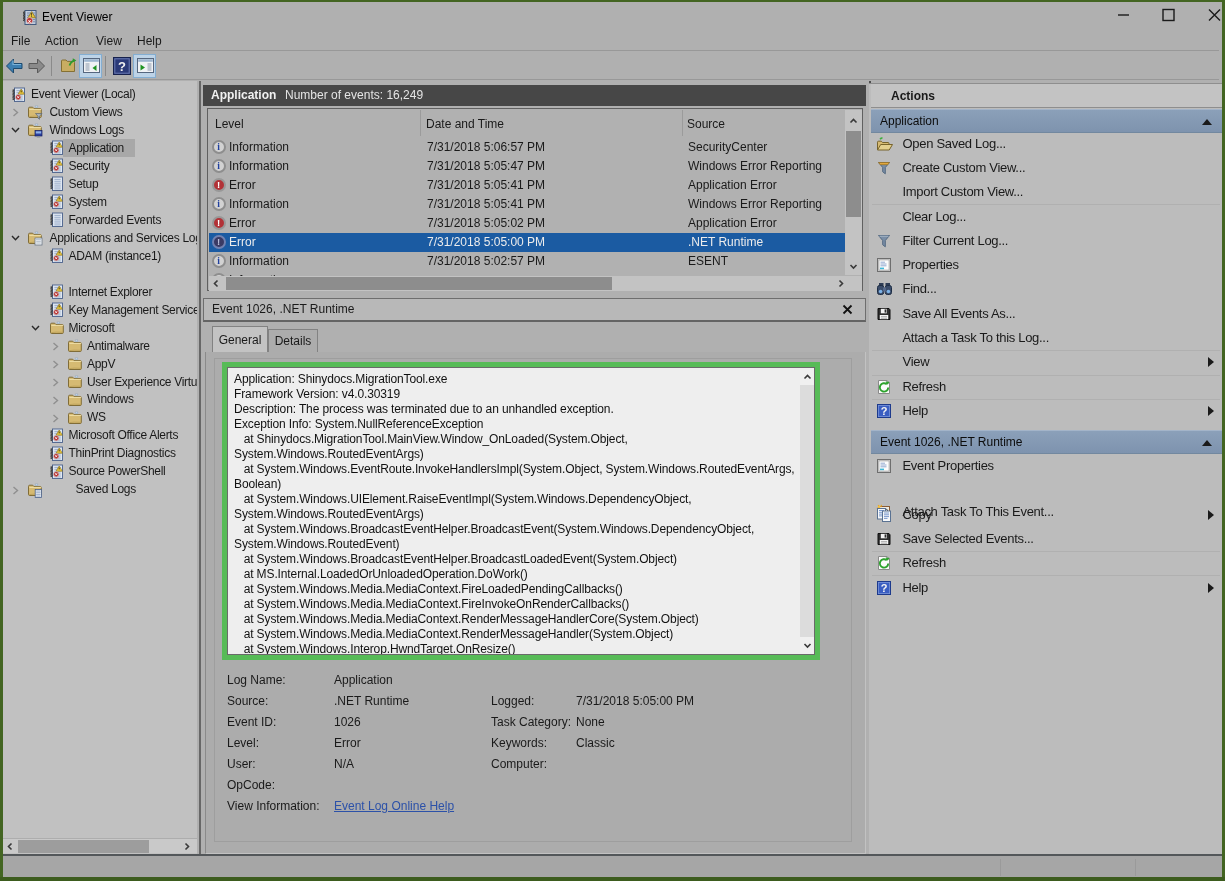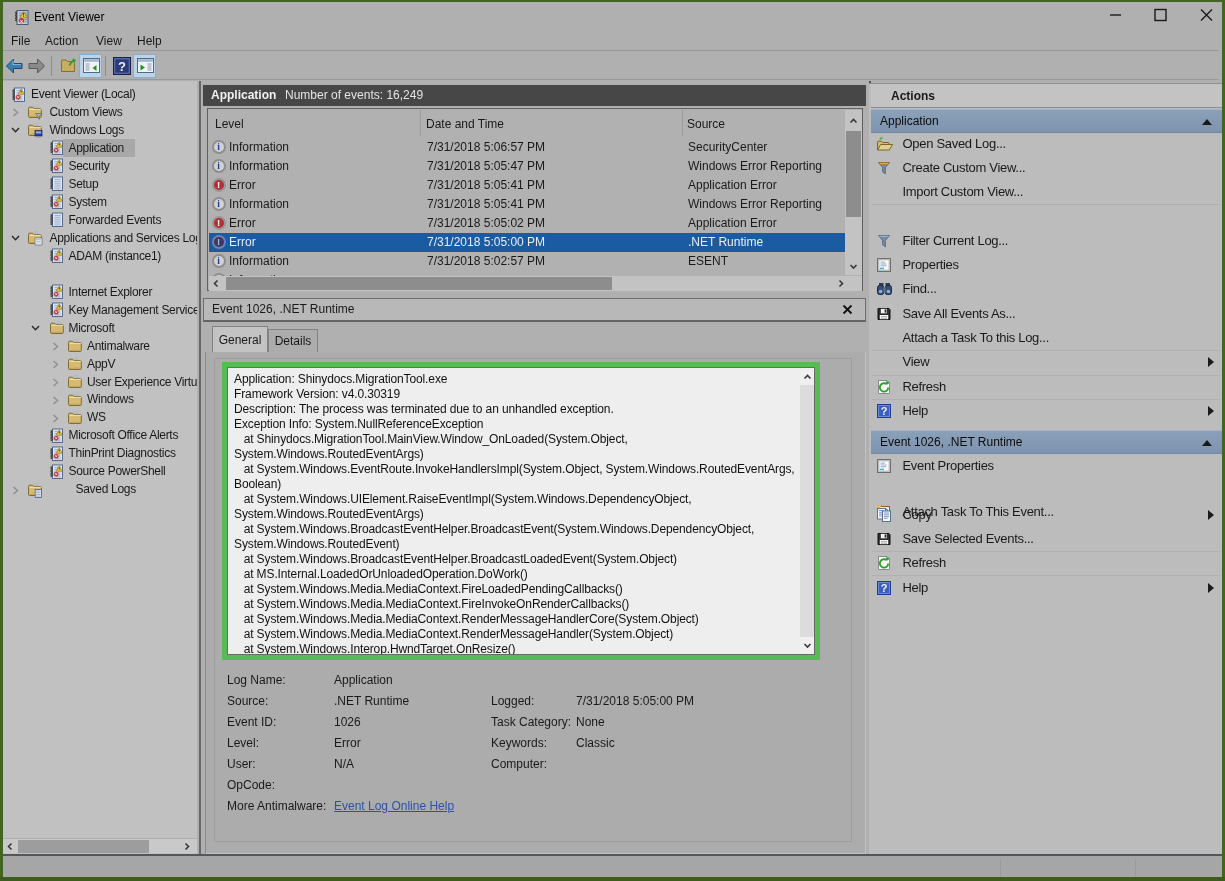--- a/index.html
+++ b/index.html
@@ -2,21 +2,21 @@
 <html><head>
 <meta charset="utf-8">
 <style>
   * { margin:0; padding:0; box-sizing:border-box; }
   html,body { width:1225px; height:881px; overflow:hidden; }
   body { font-family:"Liberation Sans", sans-serif; font-size:12px; color:#1a1a1a; }
   #win { position:absolute; left:0; top:0; width:1225px; height:881px; background:#b0b0b0; }
   .gbord { position:absolute; background:#436522; z-index:50; }
   .abs { position:absolute; }
   
-  #titlebar { left:4px; top:2px; width:968px; height:28px; }
+  #titlebar { left:12px; top:2px; width:968px; height:28px; }
   #title-ico { left:10px; top:8px; }
   #title-txt { left:30px; top:7.5px; font-size:12px; color:#000; }
   .winbtn { top:5px; width:30px; height:16px; color:#1a1a1a; }
   
   #menubar { left:0; top:30px; width:1219px; height:21px; border-bottom:1px solid #989898; }
   .menu-item { position:absolute; top:4px; font-size:12px; }
   
   #toolbar { left:0; top:52px; width:1219px; height:28px; border-bottom:1px solid #989898; }
   .tsep { position:absolute; top:4px; width:1px; height:20px; background:#8a8a8a; }
   .tbox { position:absolute; top:2px; width:23px; height:24px; border:1px solid #84aed2; background:#bdd3e7; }
@@ -562,20 +562,23 @@
         <span class="ico"><svg width="16" height="16" viewBox="0 0 16 16">
             <path d="M2.5 2.5 h11 l-4.2 5 v6.3 l-2.6 -2 v-4.3 z" fill="#7a8ea6" stroke="#4c627c" stroke-width="0.9"></path>
             <path d="M2.5 2.5 h11 l-1.8 2.2 h-7.4 z" fill="#e2a83e" stroke="#9a7020" stroke-width="0.7"></path>
           </svg></span>
         <span class="txt">Create Custom View...</span>
       </div>
       <div class="act-item" style="top: 96.2px;">
         <span class="txt">Import Custom View...</span>
       </div>
       <div class="act-sep" style="top: 120.4px;"></div>
+      <div class="act-item" style="top: 120.5px;">
+        <span class="txt">Clear Log...</span>
+      </div>
       <div class="act-item" style="top: 144.8px;">
         <span class="ico"><svg width="16" height="16" viewBox="0 0 16 16">
             <path d="M2.5 2.5 h11 l-4.2 5 v6.3 l-2.6 -2 v-4.3 z" fill="#7a8ea6" stroke="#4c627c" stroke-width="0.9"></path>
             <path d="M3.5 3.2 h9" stroke="#a8b8c8" stroke-width="1"></path>
           </svg></span>
         <span class="txt">Filter Current Log...</span>
       </div>
       <div class="act-item" style="top: 193.4px;">
         <span class="ico"><svg width="17" height="16" viewBox="0 0 17 16">
             <rect x="3" y="2" width="4.5" height="3.5" fill="#2e3c55"></rect>
@@ -706,21 +709,21 @@
 <div class="abs flabel" style="left: 334px; top: 673px;">Application</div>
 <div class="abs flabel" style="left: 227px; top: 694px;">Source:</div>
 <div class="abs flabel" style="left: 334px; top: 694px;">.NET Runtime</div>
 <div class="abs flabel" style="left: 227px; top: 715px;">Event ID:</div>
 <div class="abs flabel" style="left: 334px; top: 715px;">1026</div>
 <div class="abs flabel" style="left: 227px; top: 736px;">Level:</div>
 <div class="abs flabel" style="left: 334px; top: 736px;">Error</div>
 <div class="abs flabel" style="left: 227px; top: 757px;">User:</div>
 <div class="abs flabel" style="left: 334px; top: 757px;">N/A</div>
 <div class="abs flabel" style="left: 227px; top: 778px;">OpCode:</div>
-<div class="abs flabel" style="left: 227px; top: 799px;">More Antimalware:</div>
+<div class="abs flabel" style="left: 227px; top: 799px;">View Information:</div>
 <div class="abs flabel" style="left: 334px; top: 799px; color: rgb(44, 81, 168); text-decoration: underline;">Event Log Online Help</div>
 <div class="abs flabel" style="left: 491px; top: 694px;">Logged:</div>
 <div class="abs flabel" style="left: 576px; top: 694px;">7/31/2018 5:05:00 PM</div>
 <div class="abs flabel" style="left: 491px; top: 715px;">Task Category:</div>
 <div class="abs flabel" style="left: 576px; top: 715px;">None</div>
 <div class="abs flabel" style="left: 491px; top: 736px;">Keywords:</div>
 <div class="abs flabel" style="left: 576px; top: 736px;">Classic</div>
 <div class="abs flabel" style="left: 491px; top: 757px;">Computer:</div>
 
 </body></html>

